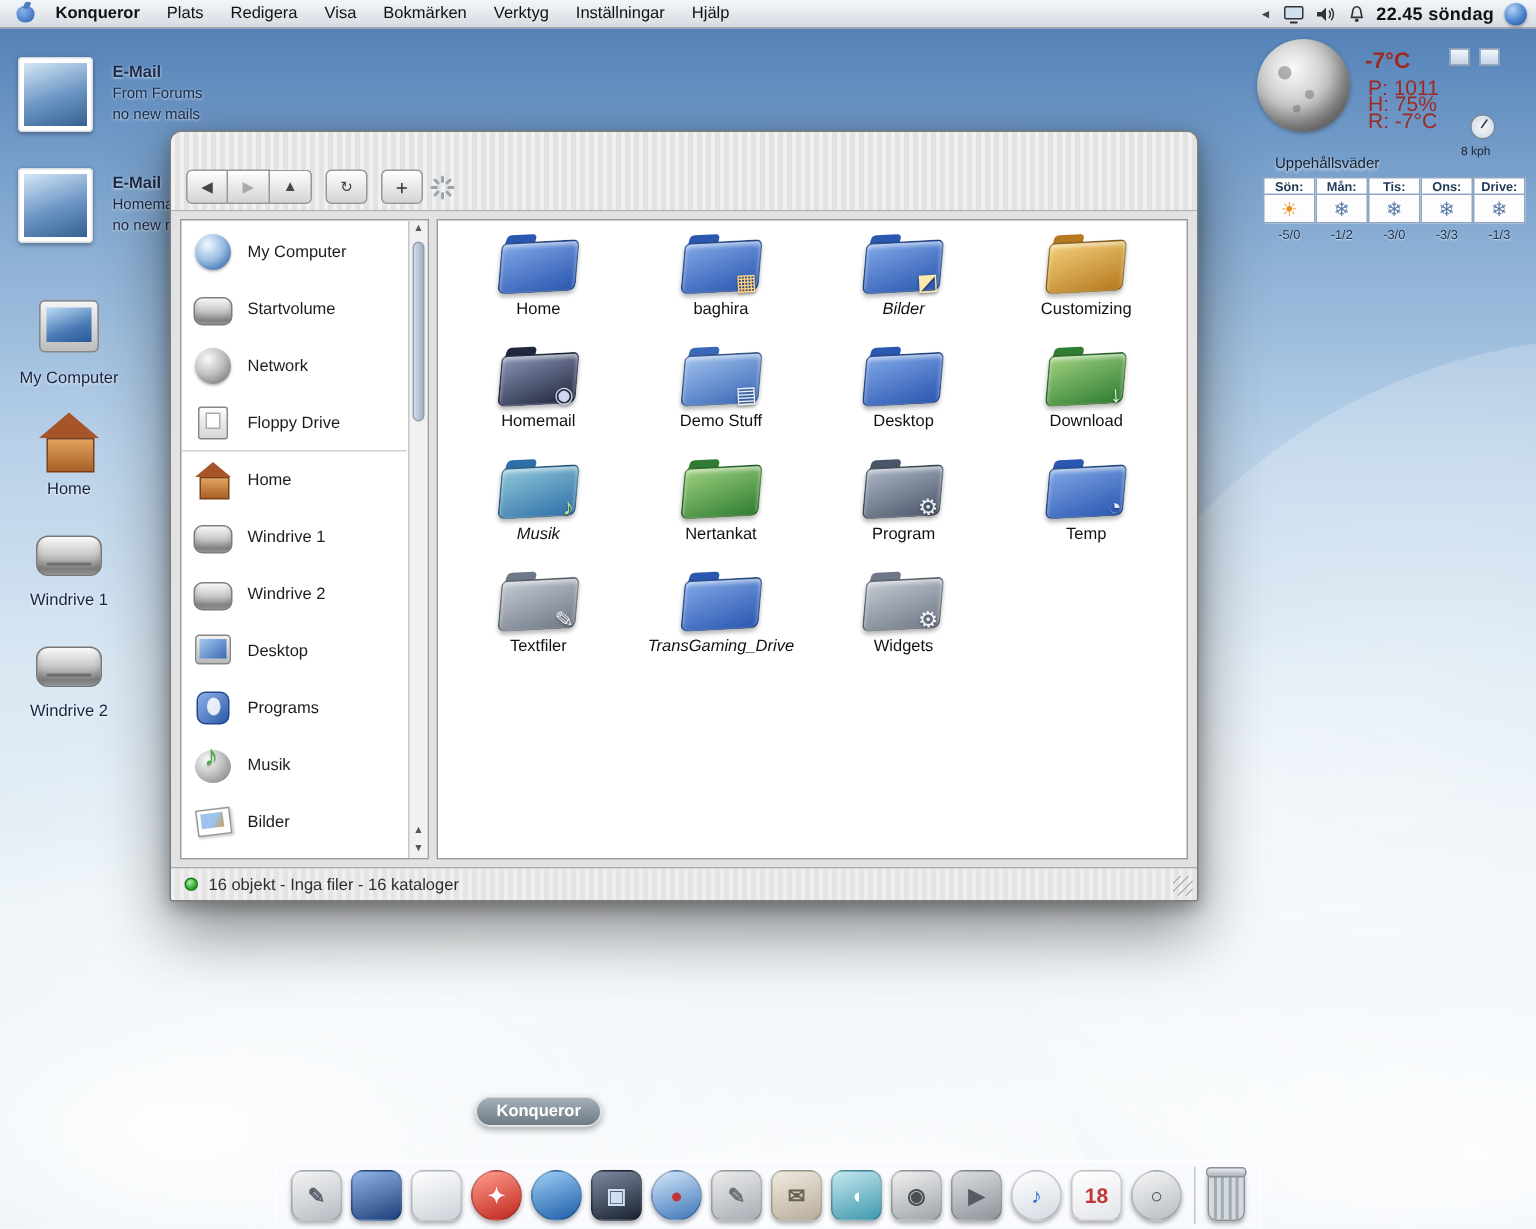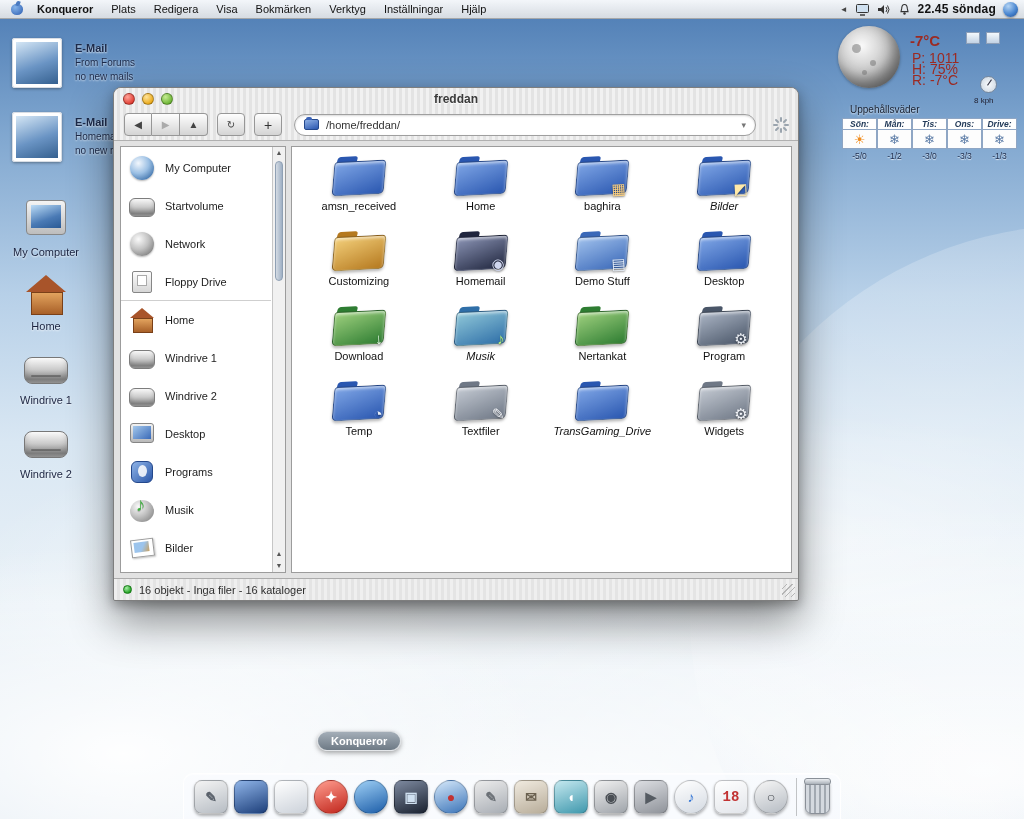--- a/index.html
+++ b/index.html
@@ -79,21 +79,21 @@
   .w-mini { position:absolute; width:14px; height:12px; border:1px solid #8fa0b8;
     background:linear-gradient(#f4f8fc,#c2d2e4); }
   .w-gauge { position:absolute; left:144px; top:52px; width:17px; height:17px; border-radius:50%;
     border:1px solid #78889c; background:radial-gradient(circle,#f8fafc,#c8d4e0); }
   .w-gauge i { position:absolute; left:8px; top:2px; width:1px; height:7px; background:#334; transform:rotate(35deg); }
   .w-wind { position:absolute; left:138px; top:72px; font-size:8px; color:#223; }
   .w-cond { position:absolute; left:14px; top:80px; font-size:10px; color:#182030; text-shadow:0 1px 2px rgba(255,255,255,.8); }
   .forecast { position:absolute; left:6px; top:94px; display:flex; }
   .fc-col { width:35px; text-align:center; }
   .fc-day { font-size:8.5px; font-weight:bold; color:#223a58; background:#fff; border:1px solid #8fa6c4;
-    height:12px; line-height:11px;font-style:italic; }
+    height:12px; line-height:11px; }
   .fc-icon { height:19px; line-height:19px; font-size:13px; background:#fdfdfd; border:1px solid #8fa6c4; border-top:none; }
   .fc-icon.sun::before { content:"☀"; color:#f08c1e; }
   .fc-icon.snow::before { content:"❄"; color:#5b7ba6; }
   .fc-temps { font-size:8.5px; color:#203050; margin-top:2px; text-shadow:0 1px 1px rgba(255,255,255,.8); }
 
   
   .window { position:absolute; left:113px; top:87px; width:686px; height:514px;
     border:1px solid #7e7e7e; border-radius:8px 8px 2px 2px; background:#e6e6e6;
     box-shadow:0 20px 44px rgba(0,0,0,.45), 0 4px 12px rgba(0,0,0,.3); z-index:40; }
   .chrome { position:absolute; left:0; top:0; right:0; height:53px; border-radius:7px 7px 0 0;
@@ -358,41 +358,28 @@
         <div class="fc-col">
           <div class="fc-day">Drive:</div>
           <div class="fc-icon snow"></div>
           <div class="fc-temps">-1/3</div>
         </div>
       </div>
   </div>
 
   <div class="window">
     <div class="chrome">
-      <div class="titlebar">
-        <div class="lights">
-          <span class="light red"></span>
-          <span class="light yellow"></span>
-          <span class="light green"></span>
-        </div>
-        <div class="win-title">freddan</div>
-      </div>
       <div class="toolbar">
         <div class="navgroup">
           <span class="tbtn">◀</span>
           <span class="tbtn dim">▶</span>
           <span class="tbtn">▲</span>
         </div>
         <span class="tbtn single">↻</span>
         <span class="tbtn single plus">+</span>
-        <div class="address">
-          <span class="addr-folder"></span>
-          <span class="addr-text">/home/freddan/</span>
-          <span class="addr-drop">▾</span>
-        </div>
         <svg class="throbber" width="18" height="18">
           <g stroke="#9aa4ae" stroke-width="2" stroke-linecap="round">
             <line x1="9" y1="2" x2="9" y2="5"></line>
               <line x1="9" y1="13" x2="9" y2="16"></line>
             <line x1="2" y1="9" x2="5" y2="9"></line>
               <line x1="13" y1="9" x2="16" y2="9"></line>
             <line x1="4" y1="4" x2="6" y2="6"></line>
               <line x1="12" y1="12" x2="14" y2="14"></line>
             <line x1="4" y1="14" x2="6" y2="12"></line>
               <line x1="12" y1="6" x2="14" y2="4"></line>
@@ -464,27 +451,20 @@
           <span class="sb-arrow" style="top:0">▲</span>
           <span class="sb-thumb"></span>
           <span class="sb-arrow" style="bottom:12px">▲</span>
           <span class="sb-arrow" style="bottom:0">▼</span>
         </div>
       </div>
 
       <div class="mainview">
         <div class="folder-grid">
 
-            <div class="folder-cell">
-              <span class="folder" style="--c1: #7fa6e6; --c2: #2a57b0;">
-                <span class="folder-front"></span>
-                <span class="folder-glyph"></span>
-              </span>
-              <span class="folder-label">amsn_received</span>
-            </div>
 
             <div class="folder-cell">
               <span class="folder" style="--c1: #7fa6e6; --c2: #2a57b0;">
                 <span class="folder-front"></span>
                 <span class="folder-glyph"></span>
               </span>
               <span class="folder-label">Home</span>
             </div>
 
             <div class="folder-cell">
@@ -660,21 +640,21 @@
 
         <span class="dock-item sq" style="--c1: #dcdee2; --c2: #8f939a;">
           <span class="dock-glyph" style="color: rgb(85, 91, 98);">▶</span>
         </span>
 
         <span class="dock-item round" style="--c1: #ffffff; --c2: #d4dae2;">
           <span class="dock-glyph" style="color: rgb(42, 111, 212);">♪</span>
         </span>
 
         <span class="dock-item sq" style="--c1: #ffffff; --c2: #e2e5ea;">
-          <span class="dock-glyph" style="color: rgb(194, 51, 51); font-family: Liberation Mono, monospace;">18</span>
+          <span class="dock-glyph" style="color: rgb(194, 51, 51);">18</span>
         </span>
 
         <span class="dock-item round" style="--c1: #f6f6f6; --c2: #b6bcc3;">
           <span class="dock-glyph" style="color: rgb(74, 79, 85);">○</span>
         </span>
       </div>
     <span class="dock-sep"></span>
     <span class="trash"></span>
   </div>
 </div>

